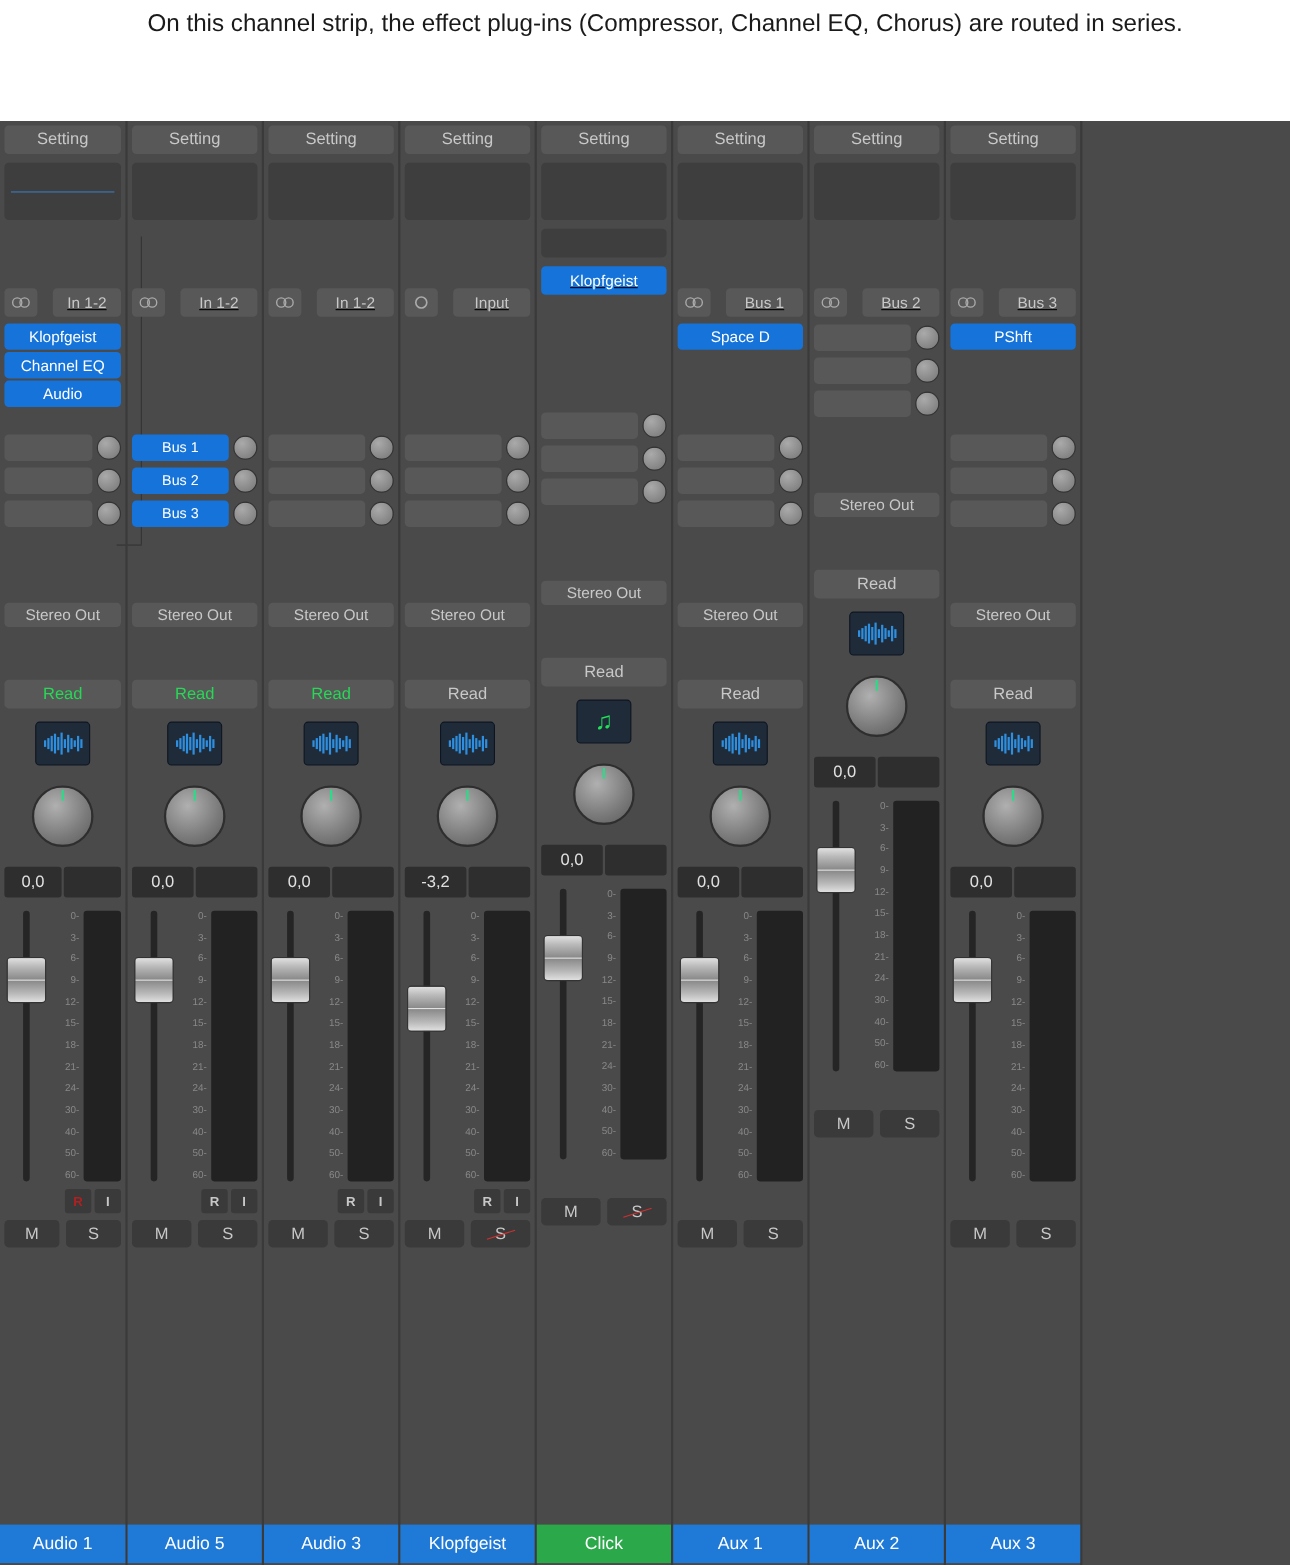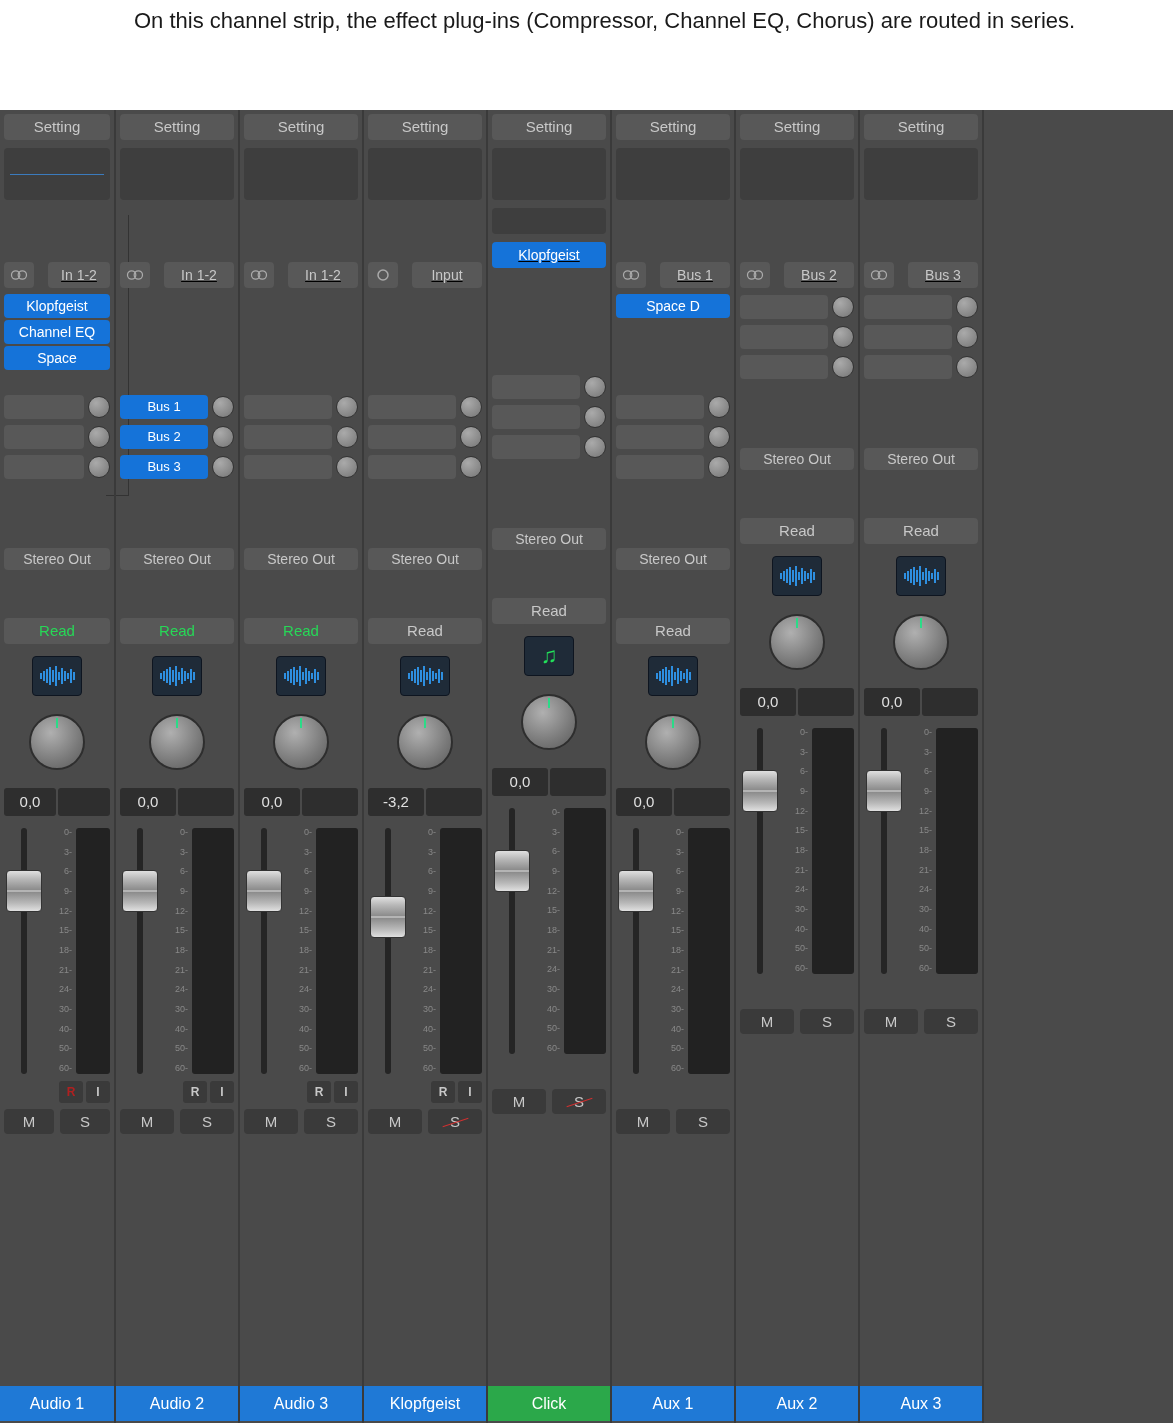--- a/index.html
+++ b/index.html
@@ -313,21 +313,21 @@
             <svg viewBox="0 0 24 14">
               <circle cx="8" cy="7" r="5" fill="none" stroke="#aaa" stroke-width="1.5"></circle>
               <circle cx="16" cy="7" r="5" fill="none" stroke="#aaa" stroke-width="1.5"></circle>
             </svg>
           </div>
           <div class="input-label ">In 1-2</div>
         </div>
         <div class="inserts">
           <div class="insert">Klopfgeist</div>
           <div class="insert">Channel EQ</div>
-          <div class="insert">Space</div>
+          <div class="insert">Audio</div>
         </div>
         <div class="sends">
           <div class="send-row">
       <div class="send-slot "></div>
       <div class="send-knob"></div>
     </div>
           <div class="send-row">
       <div class="send-slot "></div>
       <div class="send-knob"></div>
     </div>
@@ -472,21 +472,21 @@
     <div class="meter"></div>
   </div>
         <div class="ri-row">
           <div class="ri-btn ">R</div>
           <div class="ri-btn">I</div>
         </div>
         <div class="ms-row">
     <div class="ms-btn">M</div>
     <div class="ms-btn ">S</div>
   </div>
-        <div class="channel-name name-blue">Audio 2</div>
+        <div class="channel-name name-blue">Audio 5</div>
       </div>
       <div class="channel">
         <div class="btn">Setting</div>
         <div class="eq-slot"></div>
         <div class="gain-slot" style="visibility:hidden"></div>
         <div style="height:0px"></div>
         <div class="input-row" style="margin-top:24px">
           <div class="stereo-icon">
             <svg viewBox="0 0 24 14">
               <circle cx="8" cy="7" r="5" fill="none" stroke="#aaa" stroke-width="1.5"></circle>
@@ -895,20 +895,23 @@
         <div style="height:0px"></div>
         <div class="input-row" style="margin-top:24px">
           <div class="stereo-icon">
             <svg viewBox="0 0 24 14">
               <circle cx="8" cy="7" r="5" fill="none" stroke="#aaa" stroke-width="1.5"></circle>
               <circle cx="16" cy="7" r="5" fill="none" stroke="#aaa" stroke-width="1.5"></circle>
             </svg>
           </div>
           <div class="input-label ">Bus 3</div>
         </div>
+        <div class="inserts">
+          <div class="insert">PShft</div>
+        </div>
         <div class="sends">
           <div class="send-row">
       <div class="send-slot "></div>
       <div class="send-knob"></div>
     </div>
           <div class="send-row">
       <div class="send-slot "></div>
       <div class="send-knob"></div>
     </div>
           <div class="send-row">

